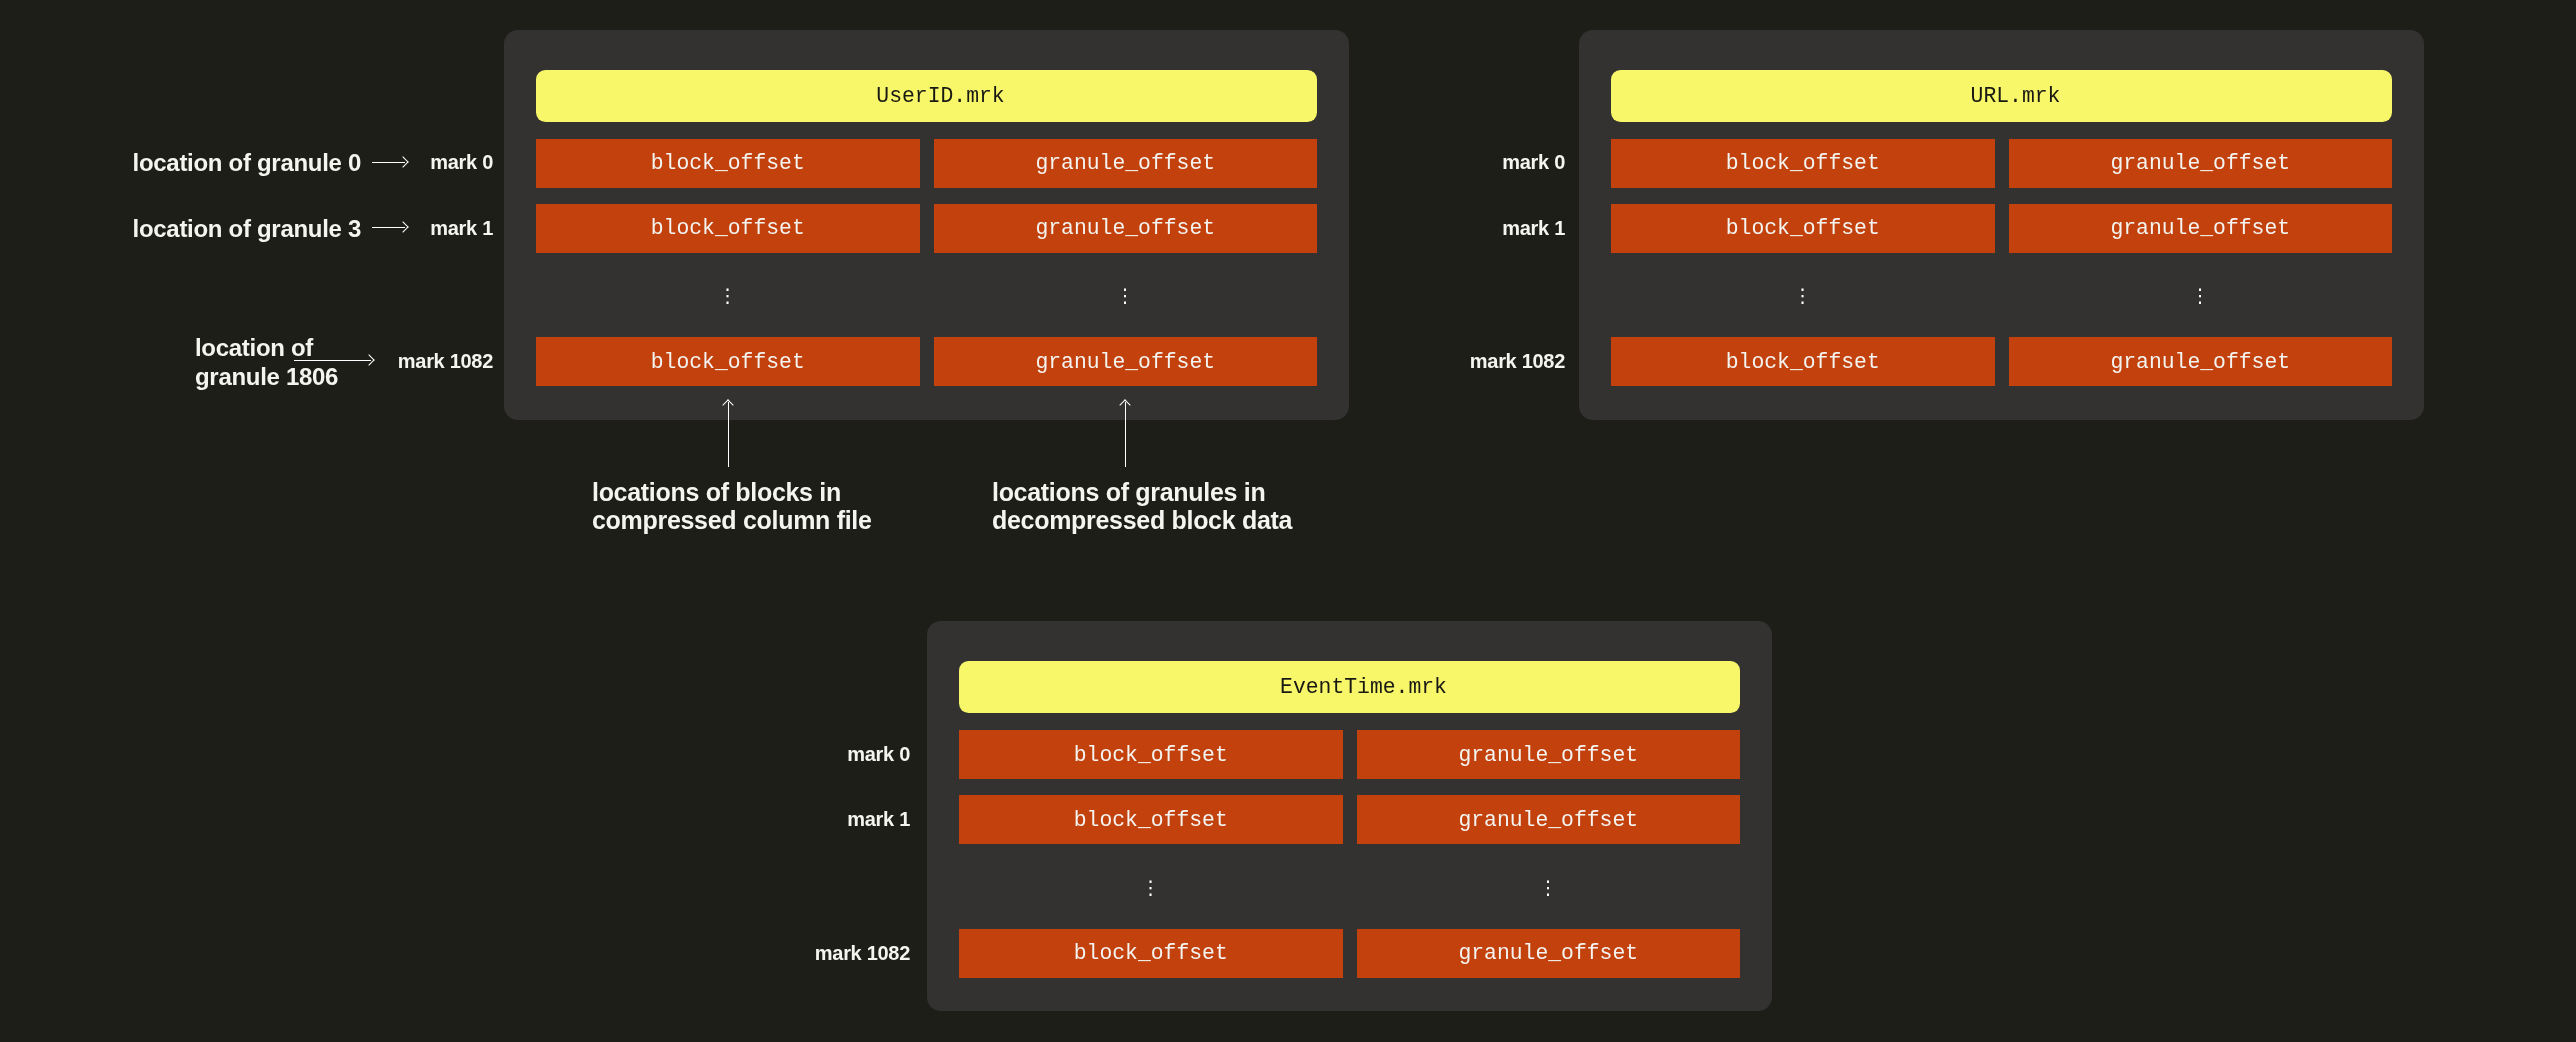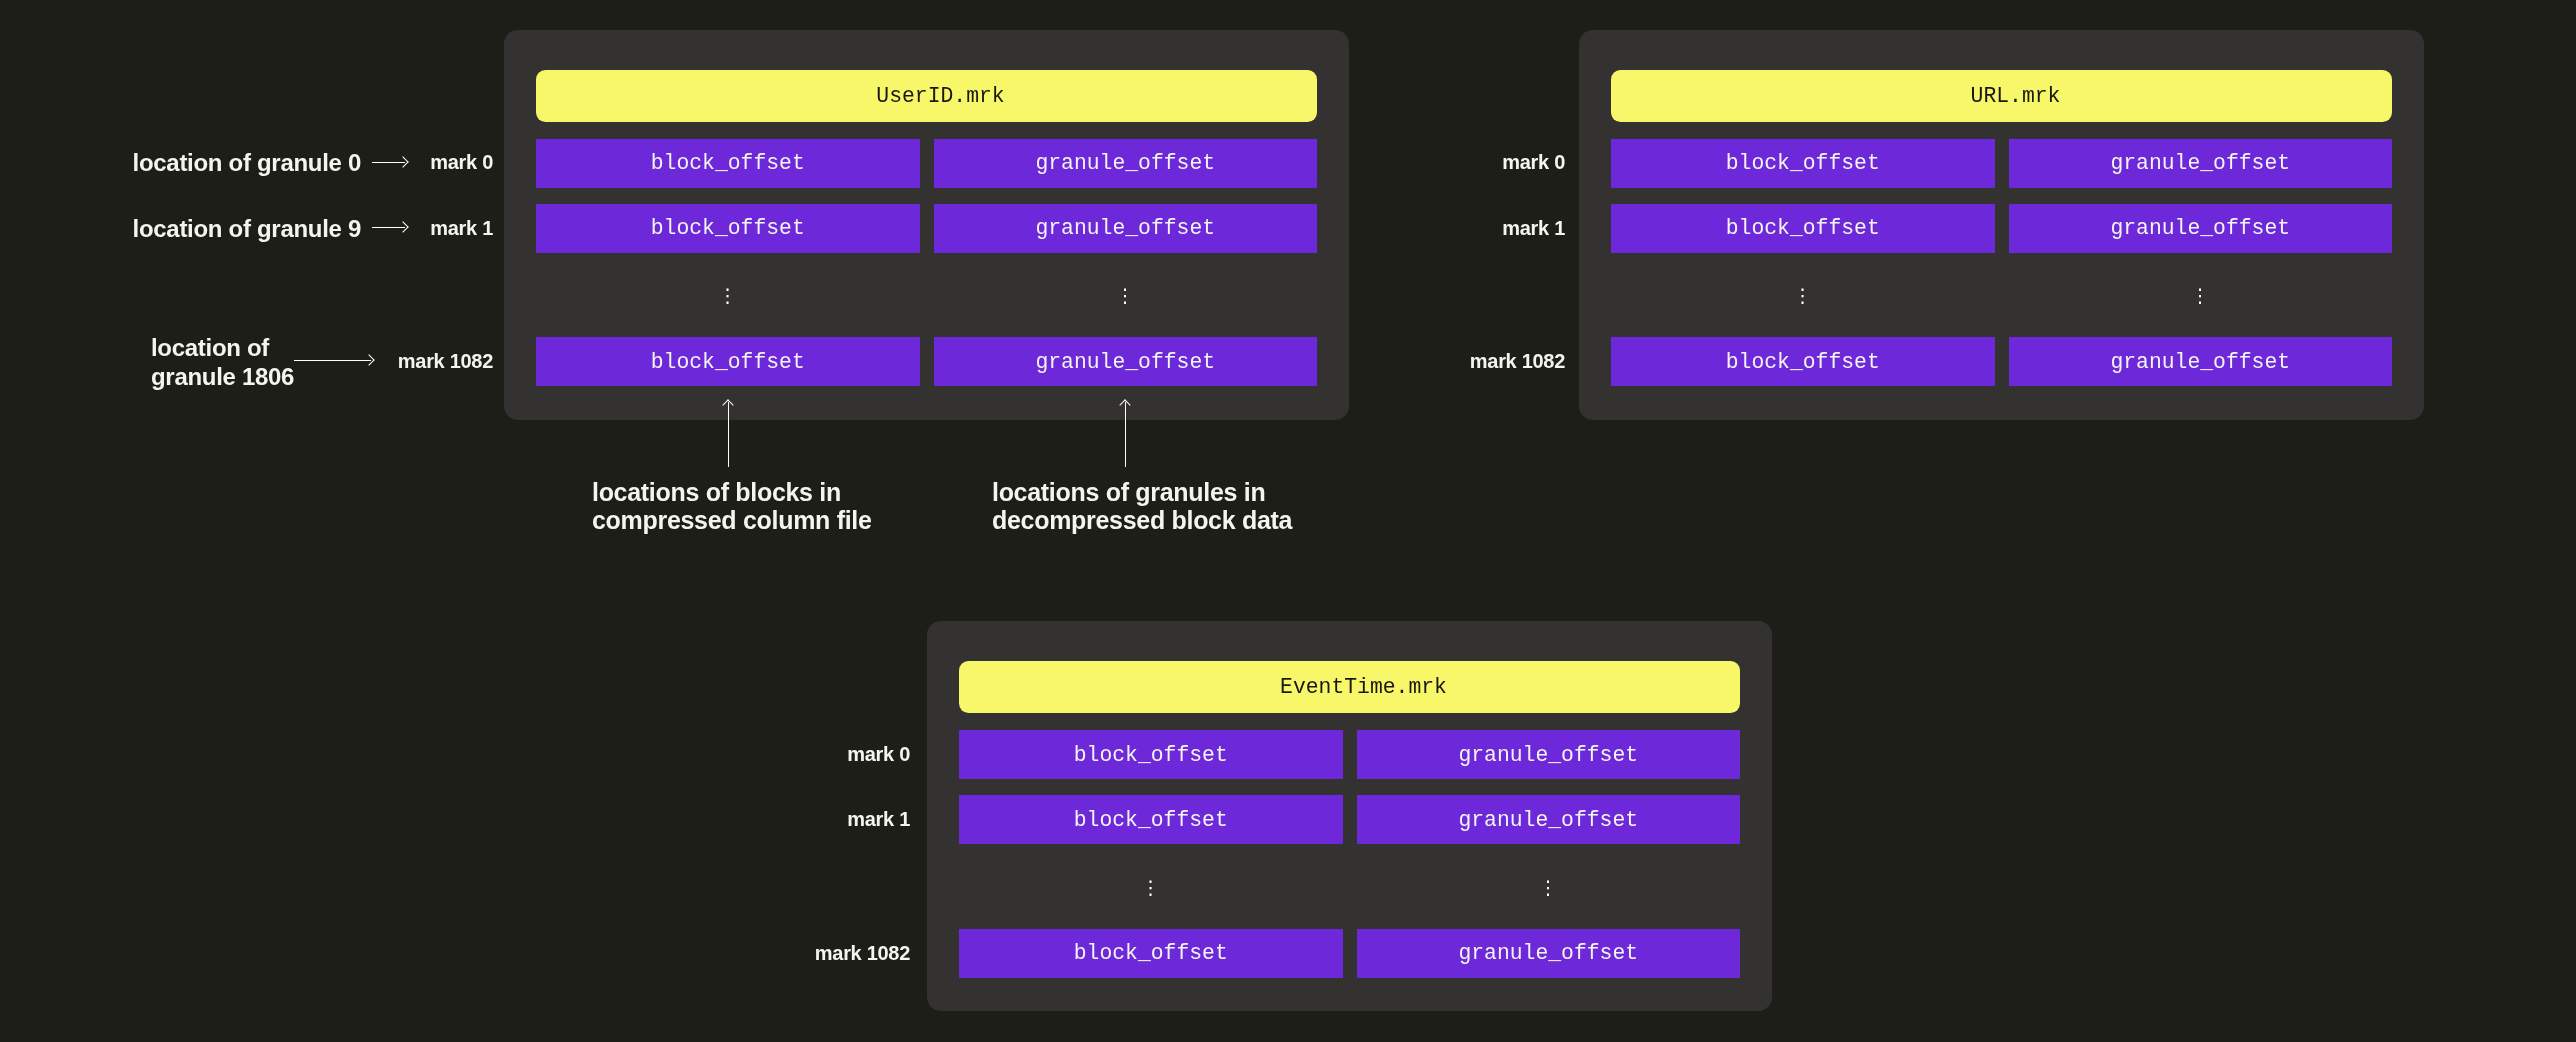--- a/index.html
+++ b/index.html
@@ -42,21 +42,21 @@
     padding-left: 28px;
   }
   .prow {
     display: flex;
     gap: 14px;
     height: 49px;
     margin-bottom: 16.3px;
   }
   .cell {
     flex: 1;
-    background: #6d28d9;
+    background: #c2410c;
     color: #f4f4f1;
     font-family: "Liberation Mono", "DejaVu Sans Mono", monospace;
     font-size: 21.4px;
     display: flex;
     align-items: center;
     justify-content: center;
   }
   .prow.dots {
     height: 52px;
   }
@@ -95,20 +95,21 @@
     white-space: nowrap;
   }
   .ann-block {
     position: absolute;
     color: #f4f4f1;
     font-size: 24px;
     font-weight: 700;
     letter-spacing: -0.3px;
     line-height: 29px;
     white-space: nowrap;
+    margin-left: 44px;
   }
   .note-block {
     position: absolute;
     color: #f4f4f1;
     font-size: 25px;
     font-weight: 700;
     letter-spacing: -0.3px;
     line-height: 28px;
     white-space: nowrap;
   }
@@ -174,21 +175,21 @@
     </div>
   </div>
 
   <div class="mark-label" style="left:304px; top:146px;">mark 0</div>
   <div class="mark-label" style="left:304px; top:212px;">mark 1</div>
   <div class="mark-label" style="left:304px; top:345px;">mark 1082</div>
 
   <div class="ann-right" style="left:110px; top:146px;">location of granule 0</div>
   <div class="arrow-r" style="left:372px; top:162px; width:33px;"></div>
 
-  <div class="ann-right" style="left:110px; top:212px;">location of granule 9</div>
+  <div class="ann-right" style="left:110px; top:212px;">location of granule 3</div>
   <div class="arrow-r" style="left:372px; top:227px; width:33px;"></div>
 
   <div class="ann-block" style="left:151px; top:333px;">
     <div>location of</div>
     <div>granule 1806</div>
   </div>
   <div class="arrow-r" style="left:294px; top:360px; width:77px;"></div>
 
   <div class="arrow-u" style="left:728px; top:402px; height:65px;"></div>
   <div class="note-block" style="left:592px; top:478px;">

